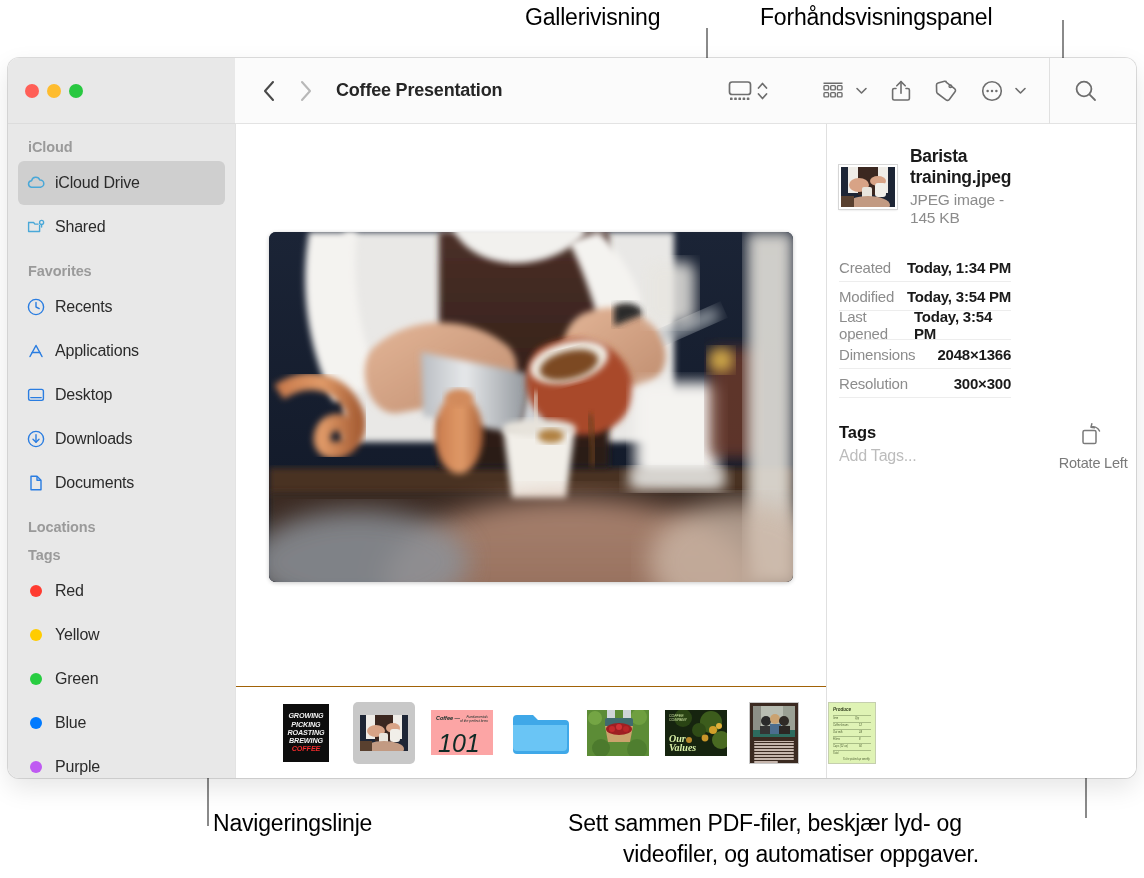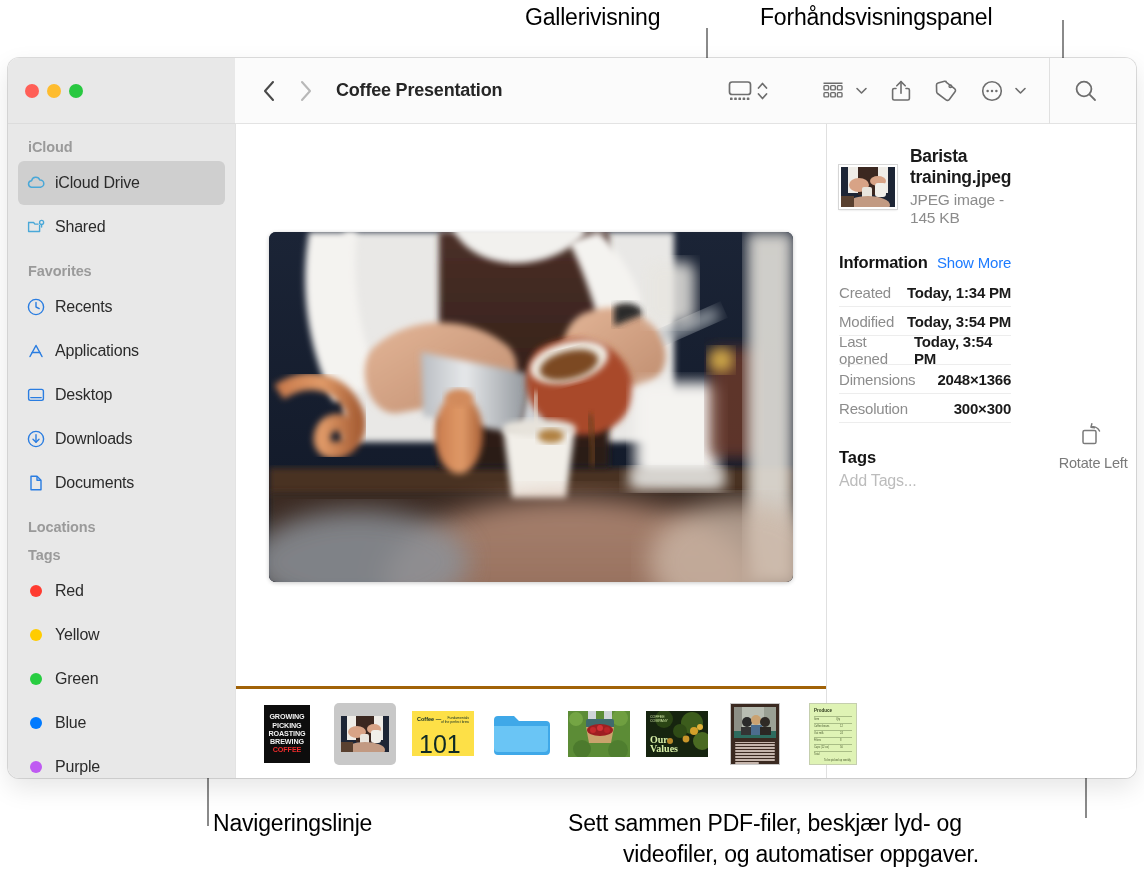--- a/index.html
+++ b/index.html
@@ -148,26 +148,27 @@
     width: 524px; height: 350px;
     border-radius: 7px;
     overflow: hidden;
     position: relative;
     box-shadow: 0 1px 4px rgba(0,0,0,0.22);
     background: #1d2535;
   }
   .gal-strip {
     height: 92px;
     flex: 0 0 92px;
-    border-top: 3px solid #a16207;
+    border-top: 1px solid #a16207;
     display: flex;
     align-items: center;
     gap: 16px;
-    padding: 0 20px;
+    padding: 0 39px;
     background: #fff;
+    font-style: italic;
   }
   .thumb-slot {
     width: 62px; height: 62px;
     display: flex; align-items: center; justify-content: center;
     position: relative;
     border-radius: 5px;
     flex: 0 0 62px;
   }
   .thumb-slot.sel { background: #c8c8c8; }
 
@@ -222,21 +223,21 @@
   
   .t-coffee-poster {
     width: 46px; height: 58px; background: #0d0d0d;
     display: flex; flex-direction: column; align-items: center;
     justify-content: center; gap: 1px;
     font-size: 7.2px; font-weight: bold; color: #f2f2f2;
     letter-spacing: -0.1px; line-height: 1;
   }
   .t-coffee-poster .red { color: #ef2b2b; }
   .t-101 {
-    width: 62px; height: 45px; background: #fde047;
+    width: 62px; height: 45px; background: #fca5a5;
     position: relative; overflow: hidden;
   }
   .t-101 .num { position: absolute; left: 7px; bottom: -3px; font-size: 25px; color: #0f2a25; font-weight: normal; }
   .t-101 .lbl { position: absolute; left: 5px; top: 5px; font-size: 5.5px; color: #0f2a25; font-weight: bold; }
   .t-101 .lbl2 { position: absolute; right: 5px; top: 5px; font-size: 3.4px; color: #0f2a25; text-align: right; line-height: 1.3; }
   .t-values { width: 62px; height: 46px; position: relative; overflow: hidden; background: #162410; }
   .t-values .ttl { position: absolute; left: 4px; bottom: 3px; font-family: "Liberation Serif", serif; color: #d9f0a8; font-size: 10px; font-weight: bold; line-height: 0.95; }
   .t-values .tiny { position: absolute; left: 4px; top: 4px; font-size: 3.6px; color: #cfe6a4; line-height: 1.35; }
   .t-doc {
     width: 48px; height: 60px; background: #3b2a21; position: relative; overflow: hidden;
@@ -727,24 +728,20 @@
                 <ellipse cx="27" cy="38" rx="22" ry="9" fill="#c29a82"></ellipse>
                 <rect x="0" y="29" width="13" height="11" fill="#59402f"></rect>
               </svg>
             </div>
             <div>
               <div class="file-name">Barista training.jpeg</div>
               <div class="file-meta">JPEG image - 145 KB</div>
             </div>
           </div>
 
-          <div class="sec-head">
-            <span class="sec-title">Information</span>
-            <span class="show-more">Show More</span>
-          </div>
 
           <div class="kv">
             <span class="kv-k">Created</span>
             <span class="kv-v">Today, 1:34 PM</span>
           </div>
           <div class="kv">
             <span class="kv-k">Modified</span>
             <span class="kv-v">Today, 3:54 PM</span>
           </div>
           <div class="kv">

